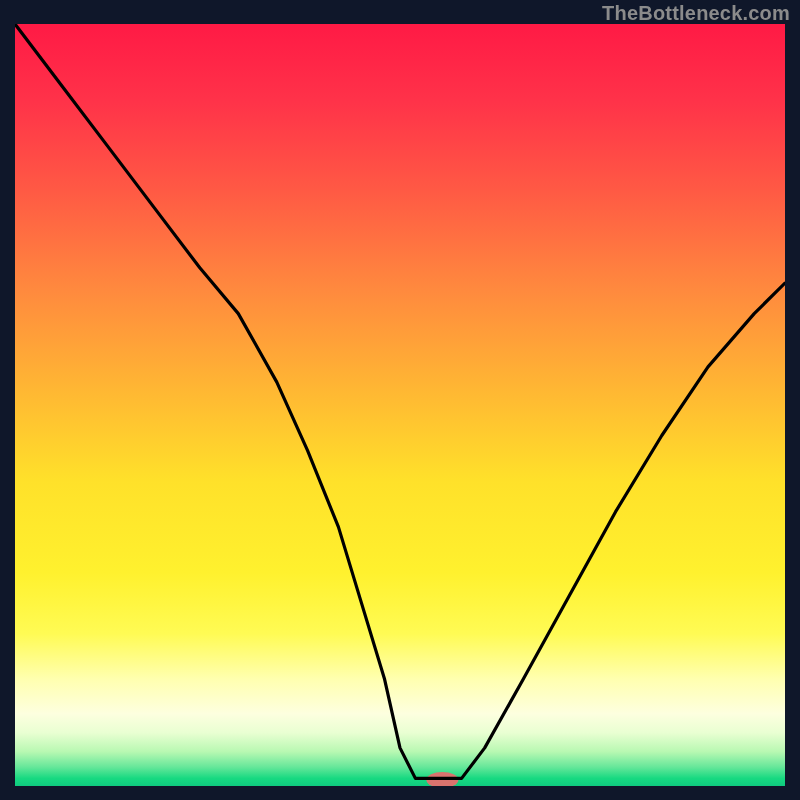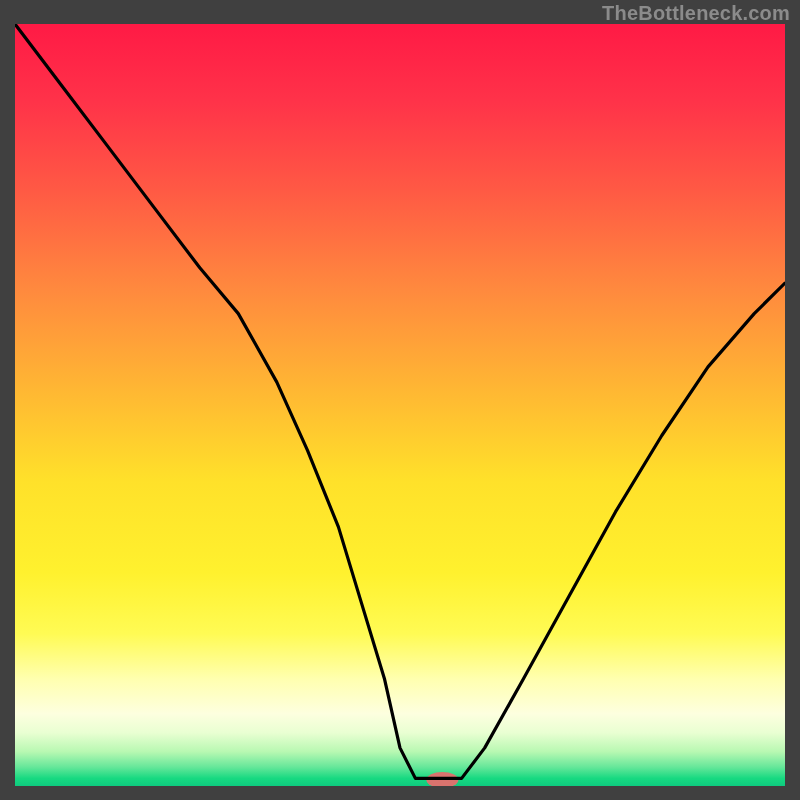--- a/index.html
+++ b/index.html
@@ -9,21 +9,21 @@
     height: 800px;
     background: #000;
     overflow: hidden;
   }
   .frame {
     position: absolute;
     left: 0;
     top: 0;
     width: 800px;
     height: 800px;
-    background: #404040;
+    background: #0f172a;
   }
   .plot {
     position: absolute;
     left: 15px;
     top: 24px;
     width: 770px;
     height: 762px;
     overflow: hidden;
   }
   svg {

